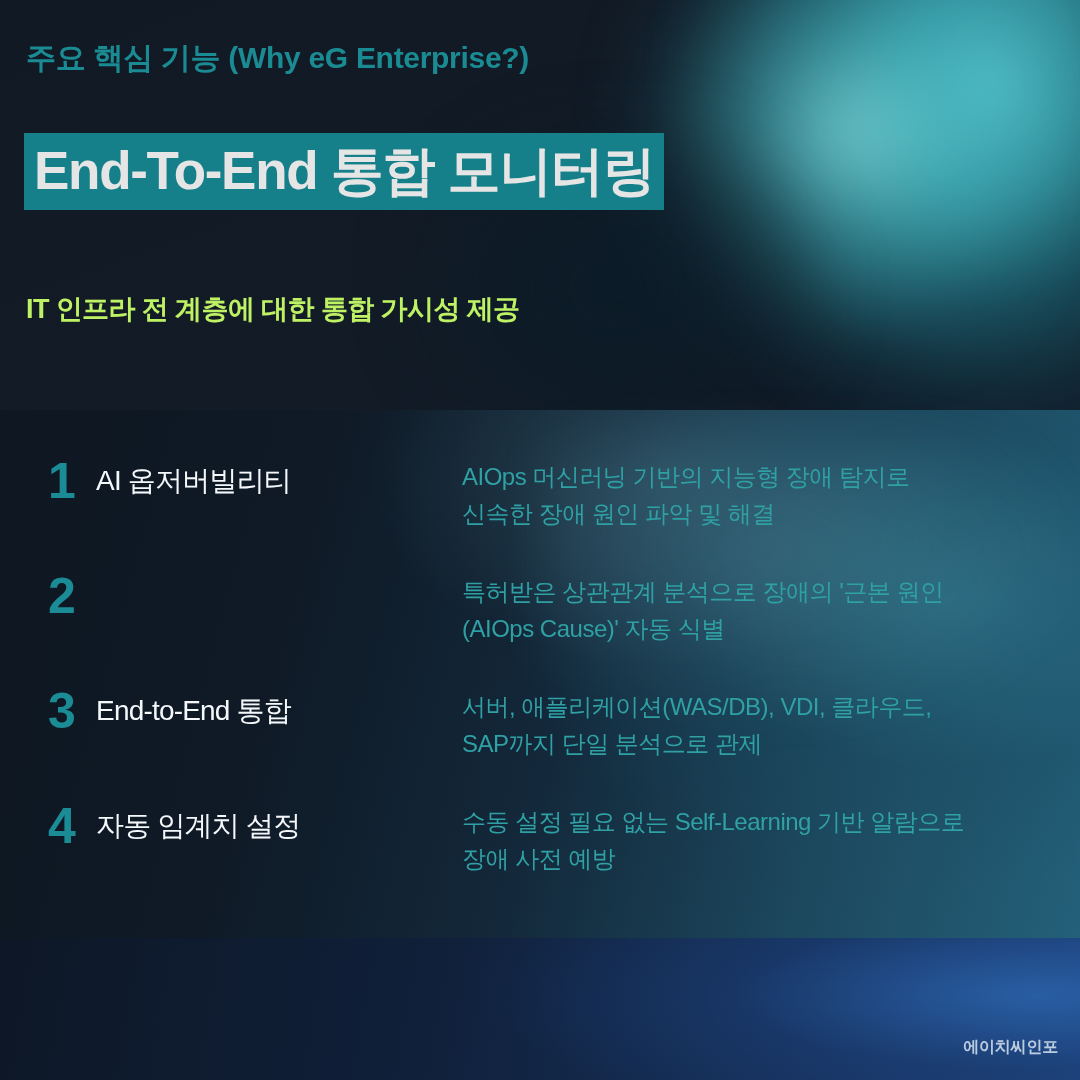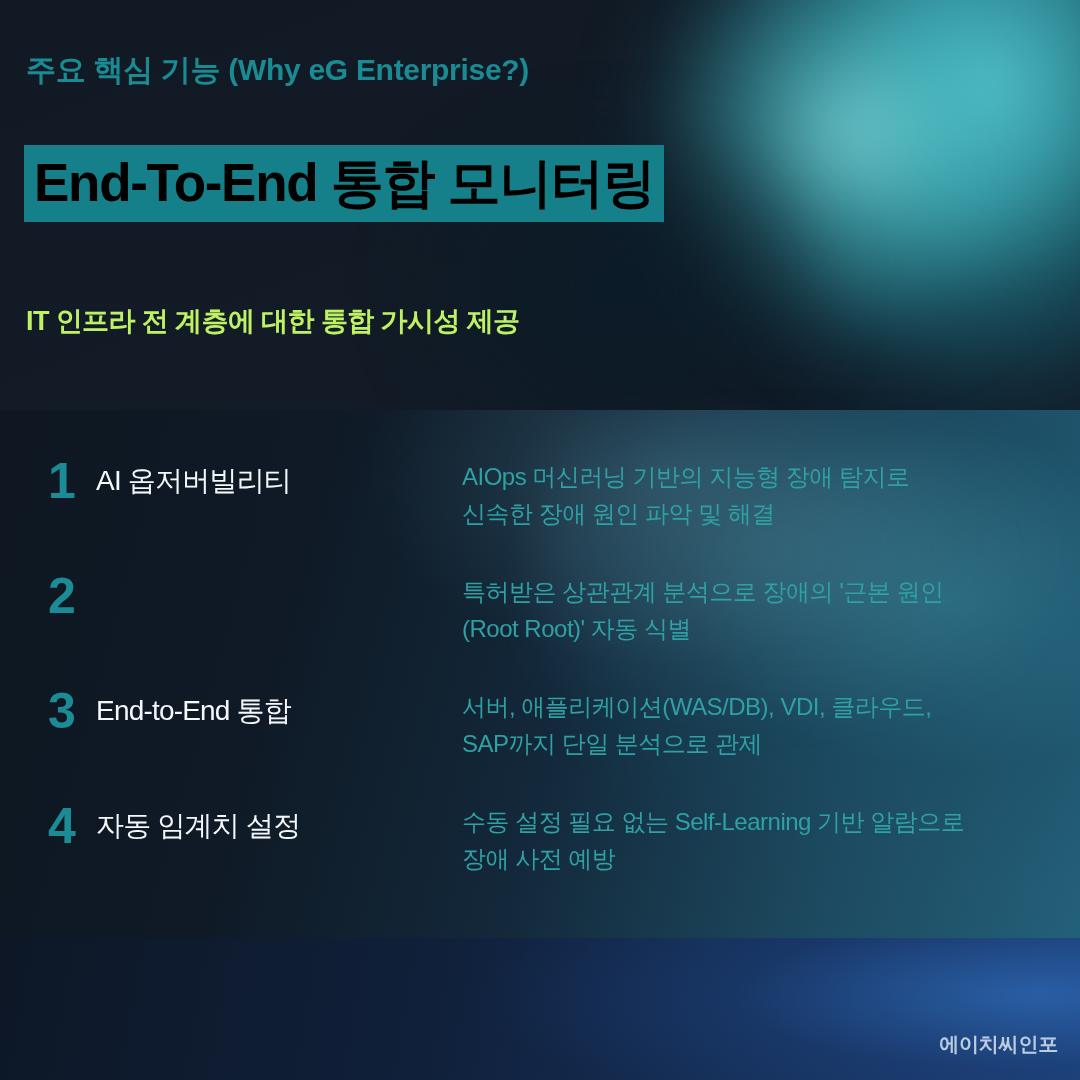--- a/index.html
+++ b/index.html
@@ -85,41 +85,41 @@
     width: 1080px; height: 142px;
     background:
       radial-gradient(ellipse 70% 130% at 96% 40%, rgba(45,105,180,0.75) 0%, rgba(28,66,124,0.40) 40%, rgba(0,0,0,0) 74%),
       linear-gradient(100deg, #0d1726 0%, #10203a 40%, #16305a 72%, #1d4078 100%);
   }
 
   
   .header {
     position: absolute;
     left: 0; top: 0;
-    width: 1080px; height: 410px; margin-top: 12px;
+    width: 1080px; height: 410px;
   }
 
   .eyebrow {
     position: absolute;
     left: 26px; top: 38px;
     font-size: 30px;
     font-weight: bold;
     letter-spacing: -0.3px;
     color: #1b8b93;
     white-space: nowrap;
   }
 
   .headline-wrap {
     position: absolute;
     left: 24px; top: 133px;
   }
   .headline {
     display: inline-block;
     background: #16808a;
-    color: #000000;
+    color: #e5e5e5;
     font-size: 53px;
     font-weight: bold;
     letter-spacing: -1.3px;
     line-height: 1;
     padding: 11px 10px 13px 10px;
     white-space: nowrap;
   }
 
   .sub1 {
     position: absolute;
@@ -186,21 +186,21 @@
     letter-spacing: -0.5px;
     line-height: 1.55;
     color: #2fa0a4;
   }
   .f-desc span { display: block; white-space: nowrap; }
 
   
   .watermark {
     position: absolute;
     right: 22px; bottom: 22px;
-    font-size: 20px;
+    font-size: 16px;
     font-weight: bold;
     letter-spacing: -0.2px;
     color: rgba(226,236,248,0.80);
     white-space: nowrap;
   }
 </style>
 </head>
 <body>
 
 <div id="slide">
@@ -230,21 +230,21 @@
       <div class="f-desc">
         <span>AIOps 머신러닝 기반의 지능형 장애 탐지로</span>
         <span>신속한 장애 원인 파악 및 해결</span>
       </div>
     </div>
 
     <div class="feature-row f2">
       <div class="f-num">2</div>
       <div class="f-desc">
         <span>특허받은 상관관계 분석으로 장애의 '근본 원인</span>
-        <span>(Root Root)' 자동 식별</span>
+        <span>(AIOps Cause)' 자동 식별</span>
       </div>
     </div>
 
     <div class="feature-row f3">
       <div class="f-num">3</div>
       <div class="f-title">End-to-End 통합</div>
       <div class="f-desc">
         <span>서버, 애플리케이션(WAS/DB), VDI, 클라우드,</span>
         <span>SAP까지 단일 분석으로 관제</span>
       </div>

